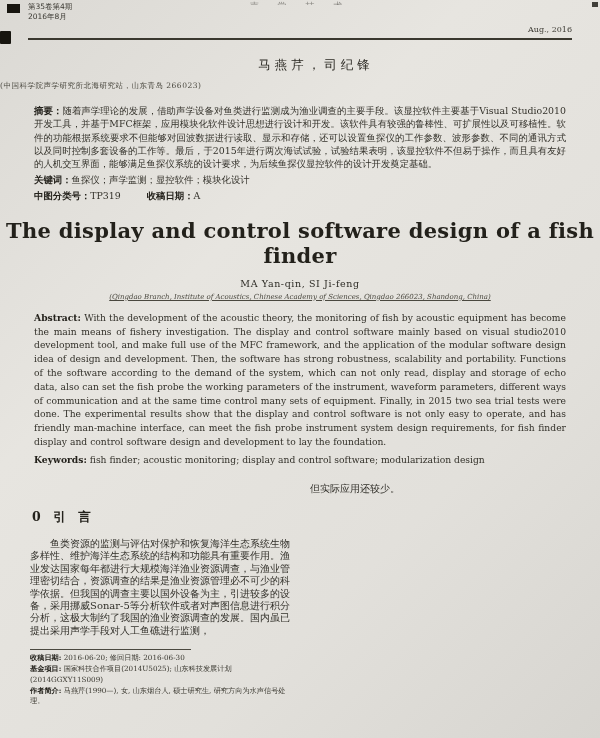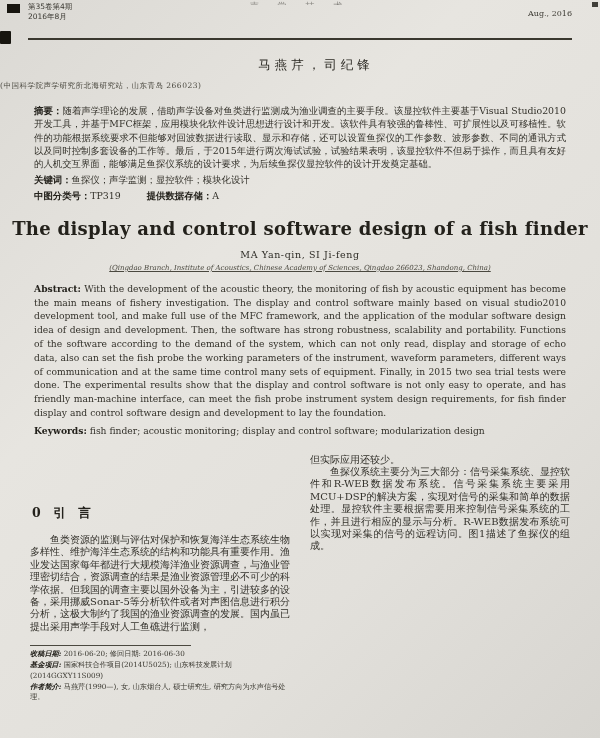--- a/index.html
+++ b/index.html
@@ -16,48 +16,48 @@
   .artifact { position:absolute; background:#17150f; }
   .a1 { left:7px; top:4px; width:13px; height:9px; }
   .a2 { left:0px; top:31px; width:11px; height:13px; border-radius:1px; }
   .a3 { right:2px; top:2px; width:6px; height:5px; opacity:.8; }
 
   .journal-header { position:relative; margin:0 28px; height:40px; border-bottom:2px solid #3a382f; }
   .jh-left { position:absolute; left:0; top:2px; font-size:7.5px; line-height:1.35; font-family:"DejaVu Sans","Liberation Sans",sans-serif; color:#3b3932; }
   .jh-center { position:absolute; left:0; right:0; top:0; text-align:center; }
   .jh-cn { font-size:9px; letter-spacing:8px; height:5px; overflow:hidden; opacity:.5; }
   .jh-en { font-size:10px; letter-spacing:1.2px; margin-top:2px; color:#34322b; }
-  .jh-right { position:absolute; right:0; bottom:20px; font-size:8px; color:#3b3932; }
+  .jh-right { position:absolute; right:0; bottom:4px; font-size:8px; color:#3b3932; }
 
   .title-cn { margin-top:30px; text-align:center; font-size:23px; font-weight:bold; letter-spacing:4px; color:#1d1b16; }
   .authors-cn { margin-top:17px; text-align:center; font-size:12.5px; letter-spacing:4px; color:#2a2822;padding-left:32px; }
   .affil-cn { margin-top:7px; text-align:left; font-size:7.5px; color:#4a483f; letter-spacing:.5px; }
 
   .abs-cn { margin:13px 34px 0; font-size:9.4px; line-height:1.42; text-align:justify; color:#33312a; }
   .lbl { font-weight:bold; color:#23211b; }
   .kw-line { margin:3px 34px 0; font-size:9.4px; color:#33312a; }
   .cls-line { margin:3px 34px 0; font-size:9.4px; color:#33312a; }
   .cls-gap { display:inline-block; width:26px; }
 
-  .title-en { margin-top:15px; text-align:center; font-size:18px; letter-spacing:.3px; color:#23211b; }
+  .title-en { margin-top:15px; text-align:center; font-size:21px; letter-spacing:.3px; color:#23211b; }
   .authors-en { margin-top:10px; text-align:center; font-size:9.5px; letter-spacing:.6px; color:#2e2c26; }
   .affil-en { margin-top:4px; text-align:center; font-size:7px; font-style:italic; color:#4a483f;text-decoration:underline; }
 
   .abs-en { margin:10px 34px 0; font-size:9.2px; line-height:1.5; text-align:justify; color:#33312a; }
   .kw-en  { margin:5px 34px 0; font-size:9.2px; line-height:1.4; text-align:justify; color:#33312a; }
 
   .columns { display:flex; gap:20px; margin:16px 30px 0; }
   .col { flex:1; min-width:0; font-size:10px; line-height:1.24; text-align:justify; color:#32302a; }
-  .sec-heading { margin:51px 0 14px 2px; font-size:12.5px; font-weight:bold; color:#24221c; }
+  .sec-heading { margin:26px 0 14px 2px; font-size:12.5px; font-weight:bold; color:#24221c; }
   .col p { text-indent:2em; }
   .col p.noindent { text-indent:0; }
 
   .footnotes { margin-top:12px; font-size:7.2px; line-height:1.5; text-align:left; color:#3a3830; }
   .fn-rule { width:62%; border-top:1px solid #4b4940; margin-bottom:3px; }
-  .fn-line .lbl { font-weight:bold;font-style:italic; }
+  .fn-line .lbl { font-weight:bold; }
 </style>
 </head>
 <body>
 
 <div class="page">
 
   <div class="artifact a1"></div>
   <div class="artifact a2"></div>
   <div class="artifact a3"></div>
 
@@ -72,21 +72,21 @@
     <div class="jh-right">Aug., 2016</div>
   </header>
 
   <div class="authors-cn">马燕芹，司纪锋</div>
   <div class="affil-cn">(中国科学院声学研究所北海研究站，山东青岛 266023)</div>
 
   <p class="abs-cn"><span class="lbl">摘要：</span><span>随着声学理论的发展，借助声学设备对鱼类进行监测成为渔业调查的主要手段。该显控软件主要基于Visual Studio2010开发工具，并基于MFC框架，应用模块化软件设计思想进行设计和开发。该软件具有较强的鲁棒性、可扩展性以及可移植性。软件的功能根据系统要求不但能够对回波数据进行读取、显示和存储，还可以设置鱼探仪的工作参数、波形参数、不同的通讯方式以及同时控制多套设备的工作等。最后，于2015年进行两次海试试验，试验结果表明，该显控软件不但易于操作，而且具有友好的人机交互界面，能够满足鱼探仪系统的设计要求，为后续鱼探仪显控软件的设计开发奠定基础。</span></p>
 
   <p class="kw-line"><span class="lbl">关键词：</span><span>鱼探仪；声学监测；显控软件；模块化设计</span></p>
 
-  <p class="cls-line"><span class="lbl">中图分类号：</span><span>TP319</span><span class="cls-gap"></span><span class="lbl">提供数据存储：</span><span>A</span></p>
+  <p class="cls-line"><span class="lbl">中图分类号：</span><span>TP319</span><span class="cls-gap"></span><span class="lbl">收稿日期：</span><span>A</span></p>
 
   <h2 class="title-en">The display and control software design of a fish finder</h2>
   <div class="authors-en">MA Yan-qin, SI Ji-feng</div>
   <div class="affil-en">(Qingdao Branch, Institute of Acoustics, Chinese Academy of Sciences, Qingdao 266023, Shandong, China)</div>
 
   <p class="abs-en"><span class="lbl">Abstract:</span> <span>With the development of the acoustic theory, the monitoring of fish by acoustic equipment has become the main means of fishery investigation. The display and control software mainly based on visual studio2010 development tool, and make full use of the MFC framework, and the application of the modular software design idea of design and development. Then, the software has strong robustness, scalability and portability. Functions of the software according to the demand of the system, which can not only read, display and storage of echo data, also can set the fish probe the working parameters of the instrument, waveform parameters, different ways of communication and at the same time control many sets of equipment. Finally, in 2015 two sea trial tests were done. The experimental results show that the display and control software is not only easy to operate, and has friendly man-machine interface, can meet the fish probe instrument system design requirements, for fish finder display and control software design and development to lay the foundation.</span></p>
 
   <p class="kw-en"><span class="lbl">Keywords:</span> <span>fish finder; acoustic monitoring; display and control software; modularization design</span></p>
 
   <div class="columns">
@@ -98,18 +98,17 @@
       <div class="footnotes">
         <div class="fn-rule"></div>
         <div class="fn-line"><span class="lbl">收稿日期:</span><span> 2016-06-20; 修回日期: 2016-06-30</span></div>
         <div class="fn-line"><span class="lbl">基金项目:</span><span> 国家科技合作项目(2014U5025); 山东科技发展计划(2014GGXY11S009)</span></div>
         <div class="fn-line"><span class="lbl">作者简介:</span><span> 马燕芹(1990—), 女, 山东烟台人, 硕士研究生, 研究方向为水声信号处理。</span></div>
       </div>
     </div>
 
     <div class="col">
       <p class="noindent">但实际应用还较少。</p>
-      <p>鱼探仪系统主要分为三大部分：信号采集系统、显控软件和R-WEB数据发布系统。信号采集系统主要采用MCU+DSP的解决方案，实现对信号的采集和简单的数据处理。显控软件主要根据需要用来控制信号采集系统的工作，并且进行相应的显示与分析。R-WEB数据发布系统可以实现对采集的信号的远程访问。图1描述了鱼探仪的组成。</p>
     </div>
 
   </div>
 
 </div>
 
 </body></html>

